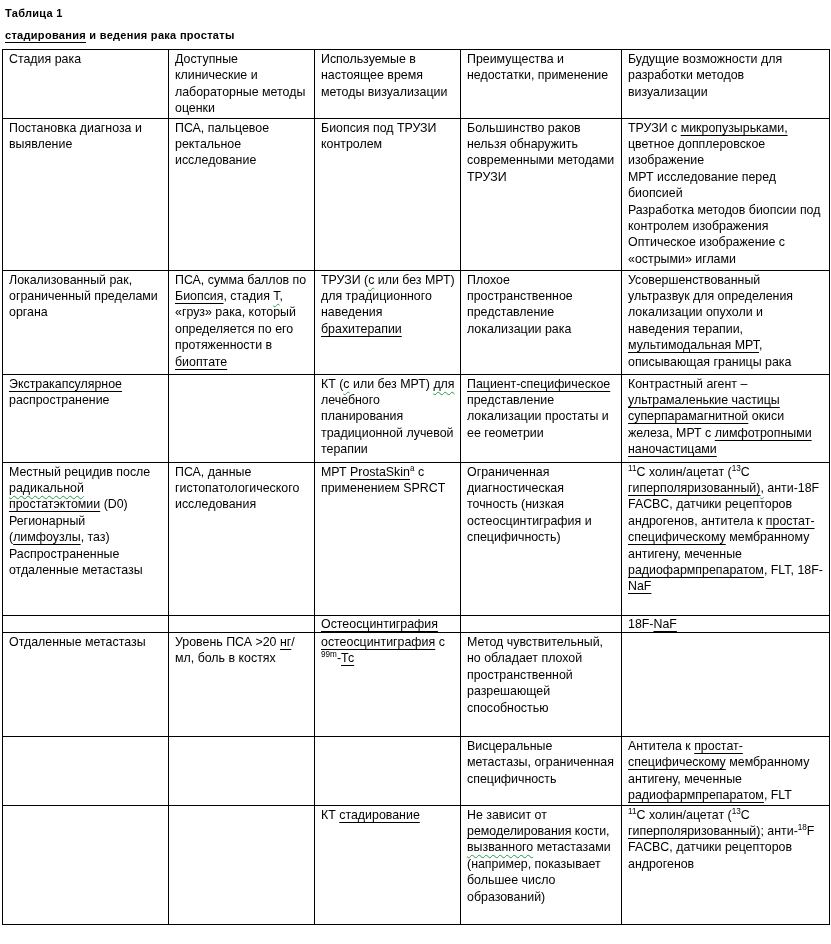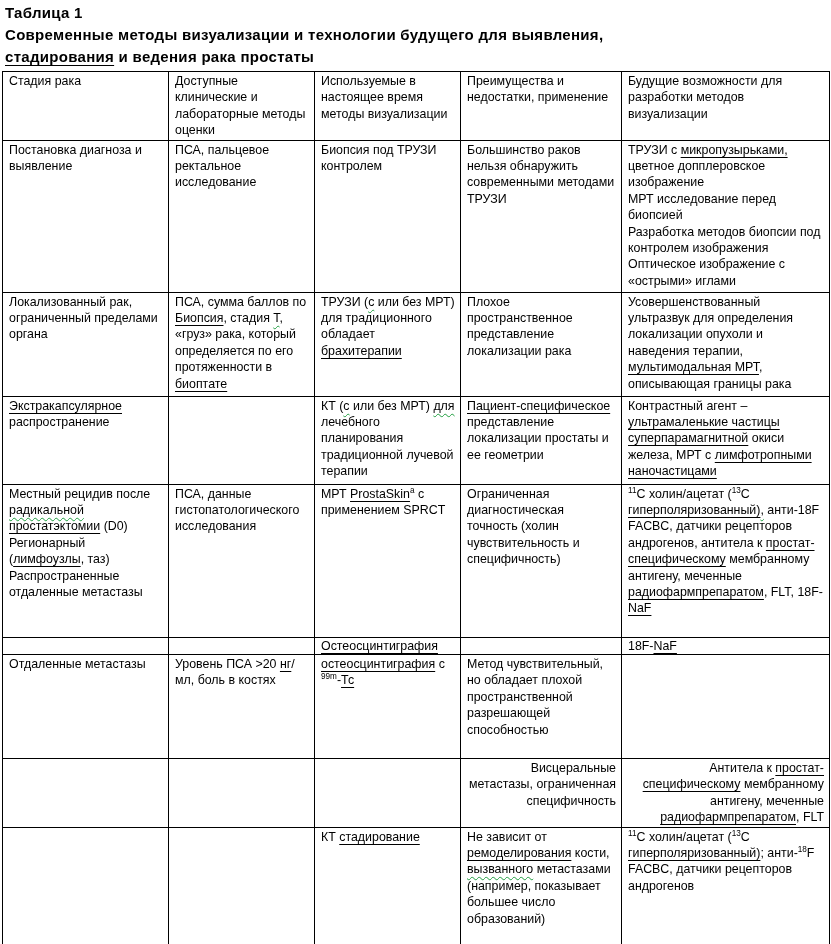--- a/index.html
+++ b/index.html
@@ -5,21 +5,21 @@
   html,body{margin:0;padding:0;background:#ffffff;}
   body{
     width:831px;height:944px;
     font-family:"Liberation Sans",sans-serif;
     color:#000000;
     overflow:hidden;
   }
   .doc{padding:2px 0 0 2px;}
   .doc-title{
     font-weight:700;
-    font-size:15px;
+    font-size:11px;
     line-height:22px;
     letter-spacing:0.3px;
     padding-left:3px;
     white-space:nowrap;
   }
   .doc-title .para{display:inline;}
   table{
     border-collapse:collapse;
     table-layout:fixed;
     width:827px;
@@ -51,30 +51,29 @@
   }
   .sup{vertical-align:super;font-size:0.66em;line-height:0;}
   
   tr.r1 td{height:65px;margin-left:28px;}
   tr.r2 td{height:149px;}
   tr.r3 td{height:101px;}
   tr.r4 td{height:85px;margin-left:28px;}
   tr.r5 td{height:150px;margin-left:16px;}
   tr.r6 td{height:14px;padding-top:0;padding-bottom:0;}
   tr.r7 td{height:101px;}
-  tr.r8 td{height:63px;text-align:right;}
+  tr.r8 td{height:63px;}
   tr.r9 td{height:116px;}
 </style>
 </head>
 <body>
 
 <div class="doc">
 
   <div class="doc-title">Таблица 1</div>
-  <div class="doc-title">Современные методы визуализации и технологии будущего для выявления,</div>
   <div class="doc-title"><div class="para"><span class="sq-red">стадирования</span><span> и ведения рака простаты</span></div></div>
 
   <table>
     <colgroup>
       <col style="width:166px">
         <col style="width:146px">
         <col style="width:146px">
         <col style="width:161px">
         <col style="width:208px">
     </colgroup>
@@ -120,21 +119,21 @@
     </tr>
 
     <tr class="r3">
       <td>
             <div class="para"><span>Локализованный рак, ограниченный пределами органа</span></div>
           </td>
       <td>
             <div class="para"><span>ПСА, сумма баллов по </span><span class="sq-red">Биопсия</span><span>, стадия </span><span class="sq-green">Т</span><span>, «груз» рака, который определяется по его протяженности в </span><span class="sq-red">биоптате</span></div>
           </td>
       <td>
-            <div class="para"><span>ТРУЗИ (</span><span class="sq-green">с</span><span> или без МРТ) для традиционного обладает </span><span class="sq-red">брахитерапии</span></div>
+            <div class="para"><span>ТРУЗИ (</span><span class="sq-green">с</span><span> или без МРТ) для традиционного наведения </span><span class="sq-red">брахитерапии</span></div>
           </td>
       <td>
             <div class="para"><span>Плохое пространственное представление локализации рака</span></div>
           </td>
       <td>
             <div class="para"><span>Усовершенствованный ультразвук для определения локализации опухоли и наведения терапии, </span><span class="sq-red">мультимодальная МРТ</span><span>, описывающая границы рака</span></div>
           </td>
     </tr>
 
     <tr class="r4">
@@ -159,21 +158,21 @@
             <div class="para"><span>Регионарный (</span><span class="sq-red">лимфоузлы</span><span>, таз)</span></div>
             <div class="para"><span>Распространенные отдаленные метастазы</span></div>
           </td>
       <td>
             <div class="para"><span>ПСА, данные гистопатологического исследования</span></div>
           </td>
       <td>
             <div class="para"><span>МРТ </span><span class="sq-red">ProstaSkin</span><span class="sup">а</span><span> с применением SPRCT</span></div>
           </td>
       <td>
-            <div class="para"><span>Ограниченная диагностическая точность (холин чувствительность и специфичность)</span></div>
+            <div class="para"><span>Ограниченная диагностическая точность (низкая остеосцинтиграфия и специфичность)</span></div>
           </td>
       <td>
             <div class="para"><span class="sup">11</span><span>С холин/ацетат (</span><span class="sup">13</span><span>С </span><span class="sq-red">гиперполяризованный)</span><span class="sq-green">,</span><span> анти-18F FACBC, датчики рецепторов андрогенов, антитела к </span><span class="sq-red">простат-специфическому</span><span> мембранному антигену, меченные </span><span class="sq-red">радиофармпрепаратом</span><span>, FLT, 18F-</span><span class="sq-red">NaF</span></div>
           </td>
     </tr>
 
     <tr class="r6">
       <td></td>
       <td></td>
       <td>

